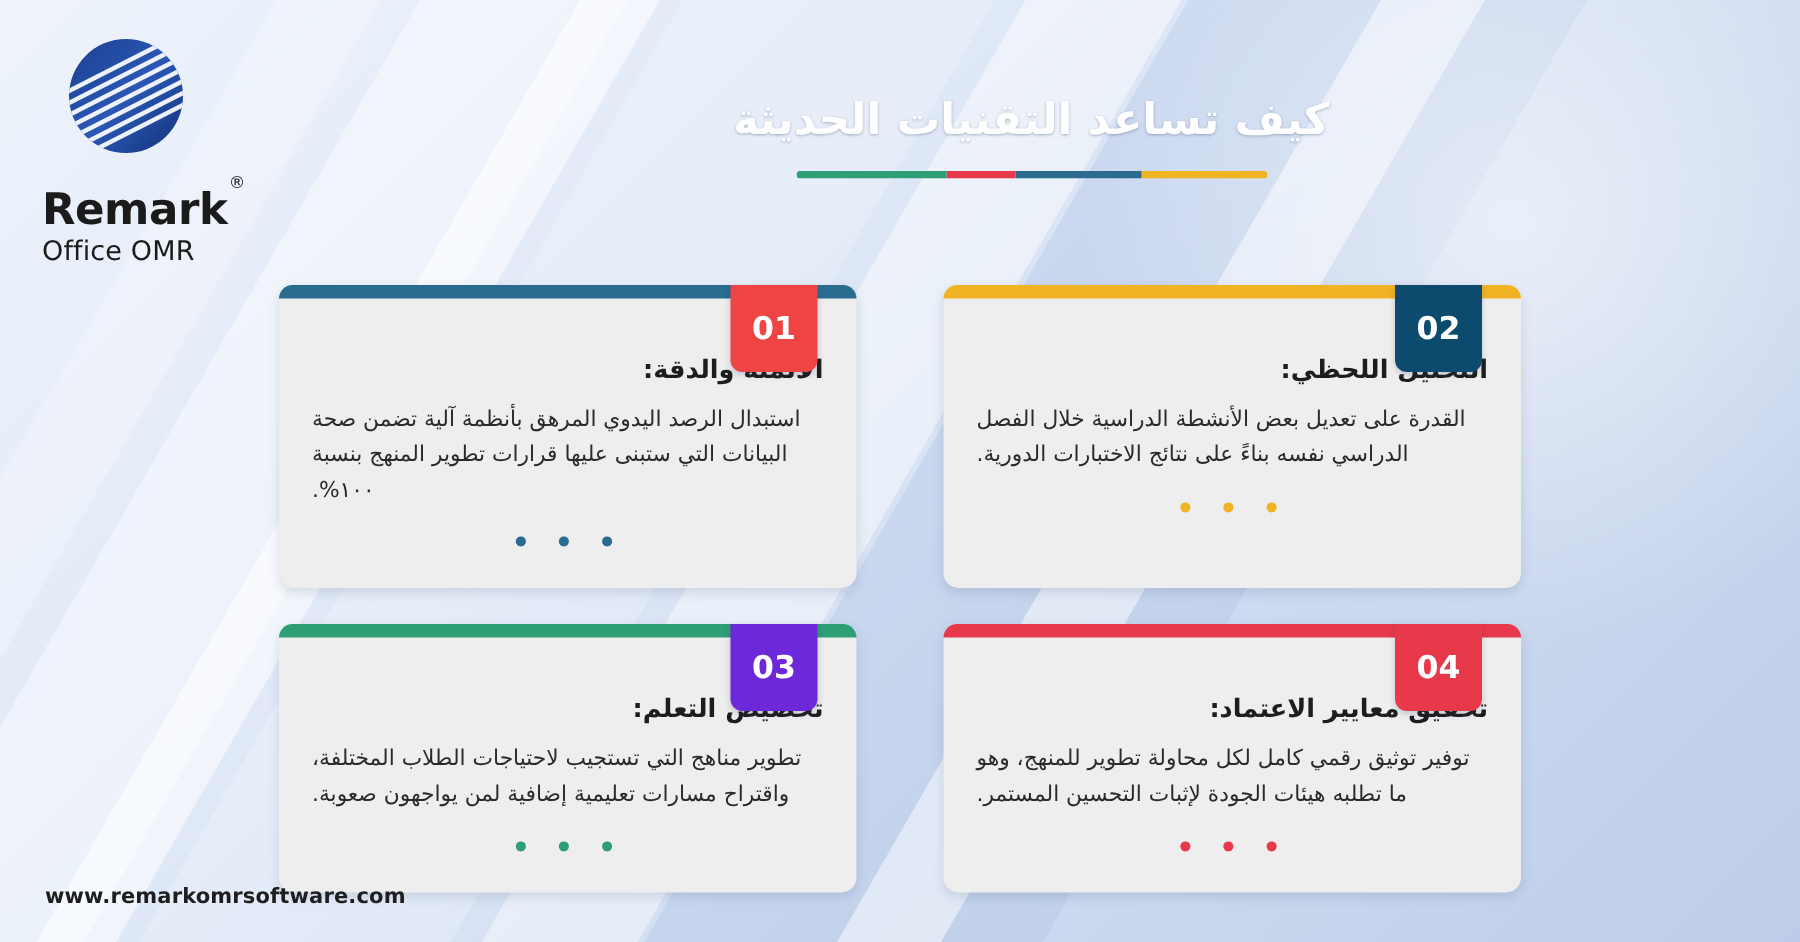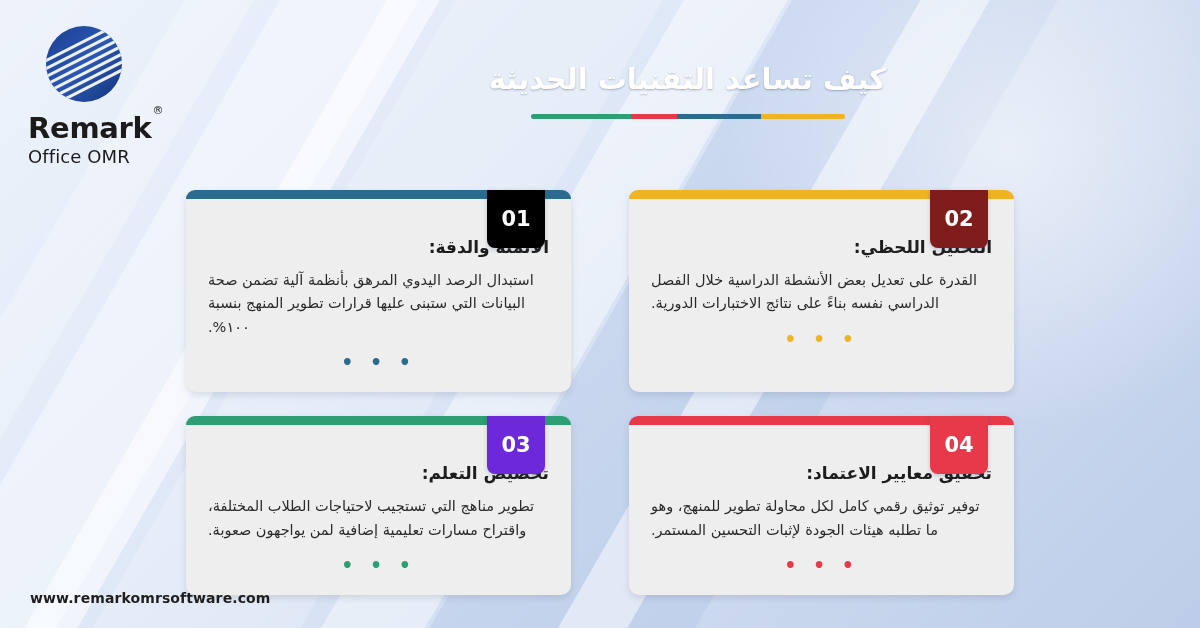--- a/index.html
+++ b/index.html
@@ -67,21 +67,21 @@
   }
   .logo-mark .ln {
     position: absolute;
     left: -10%;
     width: 120%;
     height: 2.5px;
     background: rgba(255,255,255,0.92);
     transform: rotate(-27deg);
   }
   .logo-name {
-    margin-top: 9px;
+    margin-top: 20px;
     font-size: 29px;
     font-weight: bold;
     color: #1b1b1b;
     letter-spacing: -0.3px;
     position: relative;
     display: inline-block;
   }
   .logo-name sup {
     font-size: 11px;
     font-weight: normal;
@@ -243,29 +243,29 @@
       <span style="flex:1;background:#2b6b8f"></span>
       <span style="flex:0.55;background:#e8394a"></span>
       <span style="flex:1.2;background:#2e9e74"></span>
     </div>
   </div>
 
   <div class="grid">
 
     <div class="card">
       <div class="card-top" style="background:#f0b323"></div>
-      <div class="badge" style="background:#7f1d1d">02</div>
+      <div class="badge" style="background:#0c4a6e">02</div>
       <div class="card-title">التحليل اللحظي:</div>
       <div class="card-body">القدرة على تعديل بعض الأنشطة الدراسية خلال الفصل الدراسي نفسه بناءً على نتائج الاختبارات الدورية.</div>
       <div class="dots" style="color:#f0b323">• • •</div>
     </div>
 
     <div class="card">
       <div class="card-top" style="background:#2b6b8f"></div>
-      <div class="badge" style="background:#000000">01</div>
+      <div class="badge" style="background:#ef4444">01</div>
       <div class="card-title">الأتمتة والدقة:</div>
       <div class="card-body">استبدال الرصد اليدوي المرهق بأنظمة آلية تضمن صحة البيانات التي ستبنى عليها قرارات تطوير المنهج بنسبة ١٠٠%.</div>
       <div class="dots" style="color:#2b6b8f">• • •</div>
     </div>
 
     <div class="card">
       <div class="card-top" style="background:#e8394a"></div>
       <div class="badge" style="background:#e8394a">04</div>
       <div class="card-title">تحقيق معايير الاعتماد:</div>
       <div class="card-body">توفير توثيق رقمي كامل لكل محاولة تطوير للمنهج، وهو ما تطلبه هيئات الجودة لإثبات التحسين المستمر.</div>

